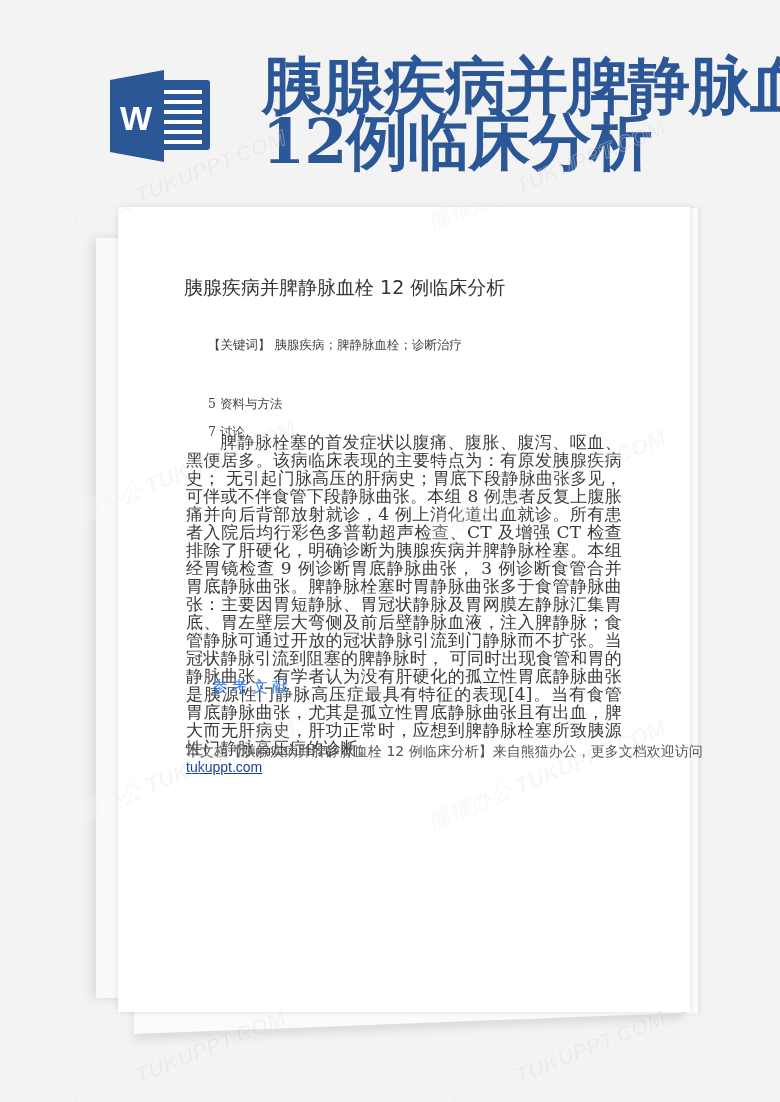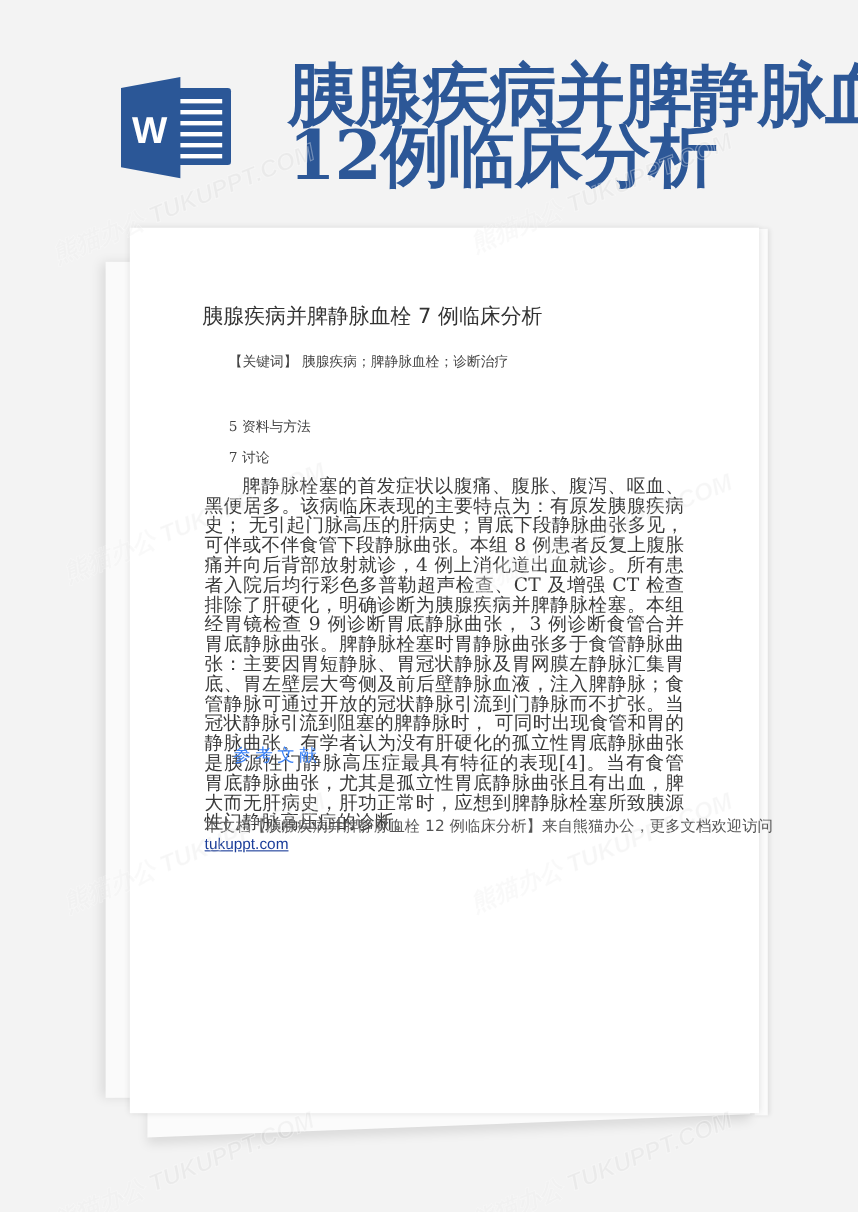--- a/index.html
+++ b/index.html
@@ -39,20 +39,21 @@
       background: #ffffff;
       box-shadow: 0 0 6px rgba(0,0,0,0.12);
     }
     .doc-title {
       position: absolute; left: 66px; top: 68px;
       font-size: 19px; color: #333; white-space: nowrap;
     }
     .line {
       position: absolute; left: 90px; font-size: 12.5px; color: #444; white-space: nowrap;
       font-family: "DejaVu Serif", "Liberation Serif", serif;
+      margin-top: 16px;
     }
     .body-text {
       position: absolute; left: 68px; top: 226px; width: 436px;
       font-family: "DejaVu Serif", "Liberation Serif", serif;
       font-size: 17px; line-height: 18px; color: #3a3a3a;
       text-indent: 2em; text-align: justify; letter-spacing: 0.2px;
     }
     .refs-heading {
       position: absolute; left: 94px; top: 470px;
       font-family: "DejaVu Serif", "Liberation Serif", serif;
@@ -99,21 +100,21 @@
     <div>胰腺疾病并脾静脉血栓</div>
     <div>12例临床分析</div>
   </div>
 </div>
 
 <div class="back-page-left"></div>
 <div class="back-page-bottom"></div>
 <div class="back-page-right"></div>
 
 <div class="page">
-  <div class="doc-title">胰腺疾病并脾静脉血栓 7 例临床分析</div>
+  <div class="doc-title">胰腺疾病并脾静脉血栓 12 例临床分析</div>
   <div class="line" style="top:114px;">【关键词】 胰腺疾病；脾静脉血栓；诊断治疗</div>
   <div class="line" style="top:173px;">5 资料与方法</div>
   <div class="line" style="top:201px;">7 讨论</div>
   <div class="body-text">脾静脉栓塞的首发症状以腹痛、腹胀、腹泻、呕血、黑便居多。该病临床表现的主要特点为：有原发胰腺疾病史； 无引起门脉高压的肝病史；胃底下段静脉曲张多见，可伴或不伴食管下段静脉曲张。本组 8 例患者反复上腹胀痛并向后背部放射就诊，4 例上消化道出血就诊。所有患者入院后均行彩色多普勒超声检查、CT 及增强 CT 检查排除了肝硬化，明确诊断为胰腺疾病并脾静脉栓塞。本组经胃镜检查 9 例诊断胃底静脉曲张， 3 例诊断食管合并胃底静脉曲张。脾静脉栓塞时胃静脉曲张多于食管静脉曲张：主要因胃短静脉、胃冠状静脉及胃网膜左静脉汇集胃底、胃左壁层大弯侧及前后壁静脉血液，注入脾静脉；食管静脉可通过开放的冠状静脉引流到门静脉而不扩张。当冠状静脉引流到阻塞的脾静脉时， 可同时出现食管和胃的静脉曲张。有学者认为没有肝硬化的孤立性胃底静脉曲张是胰源性门静脉高压症最具有特征的表现[4]。当有食管胃底静脉曲张，尤其是孤立性胃底静脉曲张且有出血，脾大而无肝病史，肝功正常时，应想到脾静脉栓塞所致胰源性门静脉高压症的诊断。</div>
   <div class="refs-heading">参考文献</div>
   <div class="footer-note">本文档【胰腺疾病并脾静脉血栓 12 例临床分析】来自熊猫办公，更多文档欢迎访问</div>
   <a class="footer-link">tukuppt.com</a>
 </div>
 
 <div class="watermark" style="left:40px; top:170px;">熊猫办公 TUKUPPT.COM</div>

